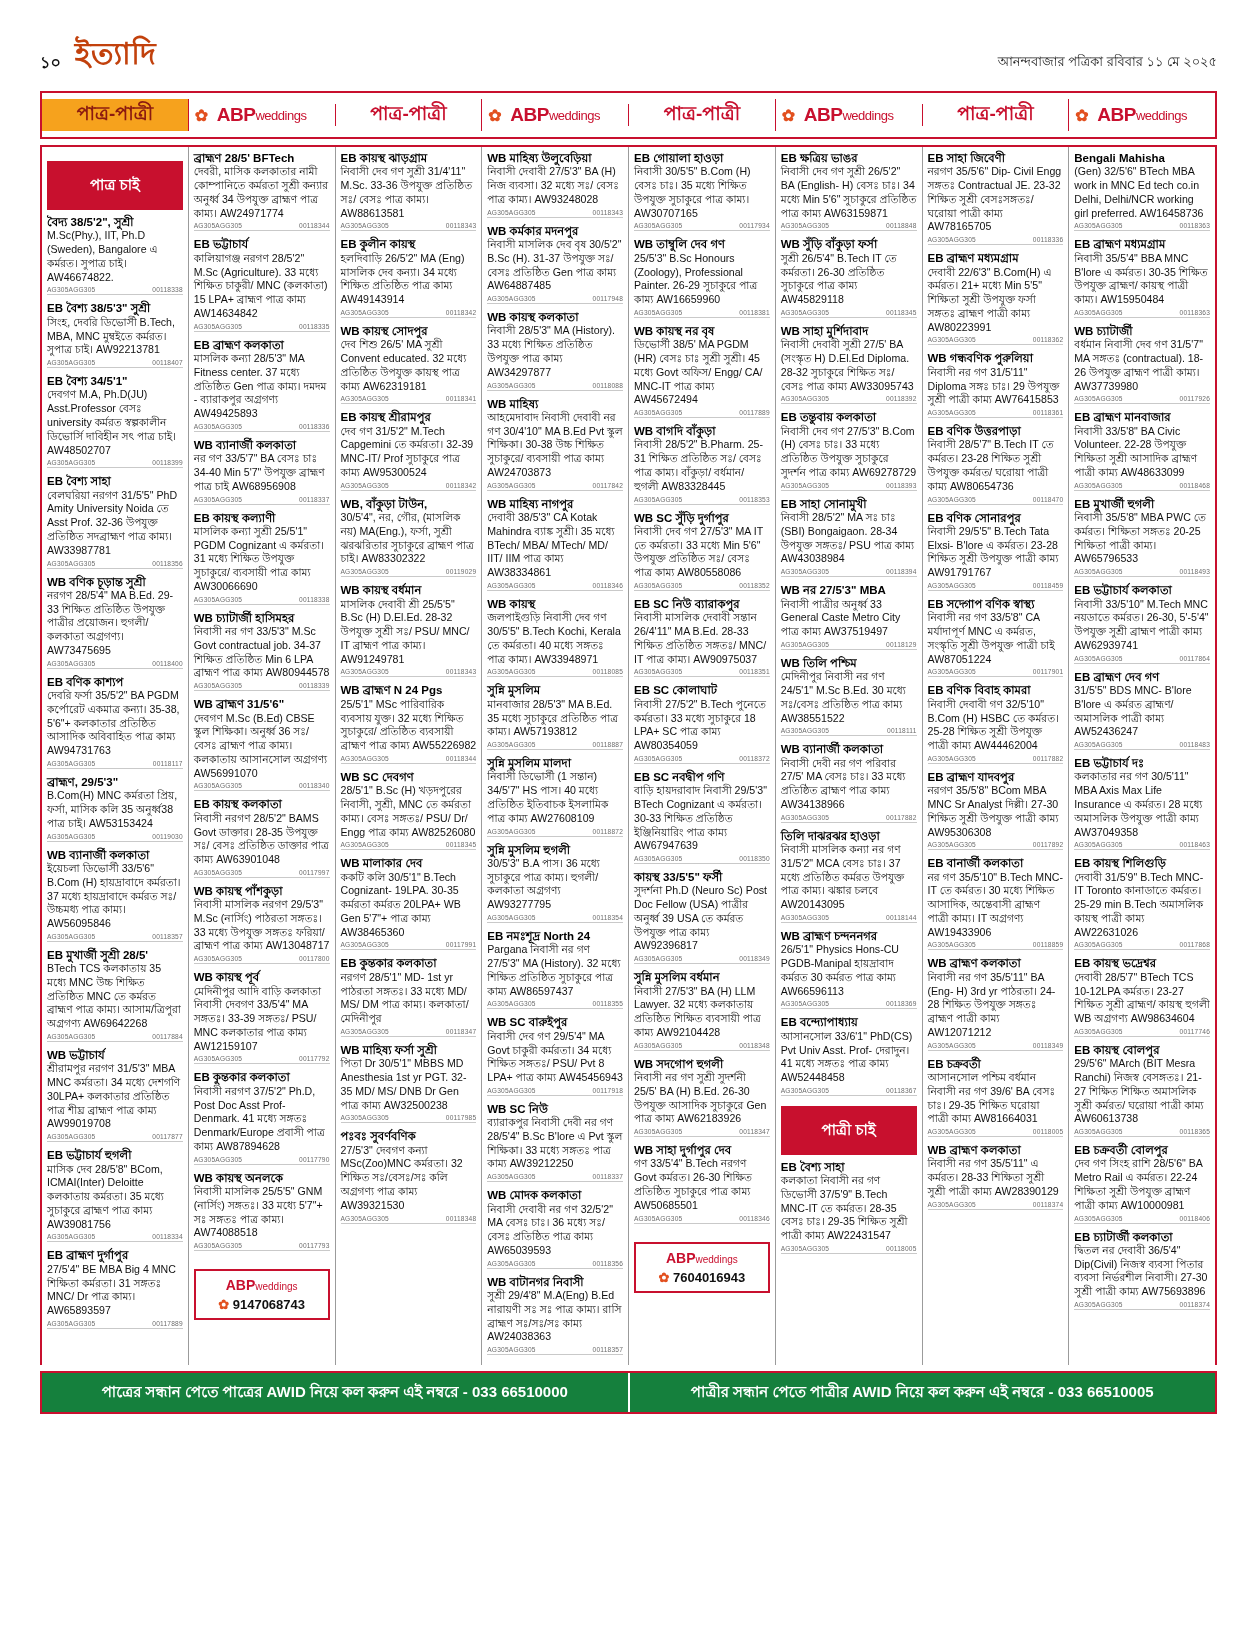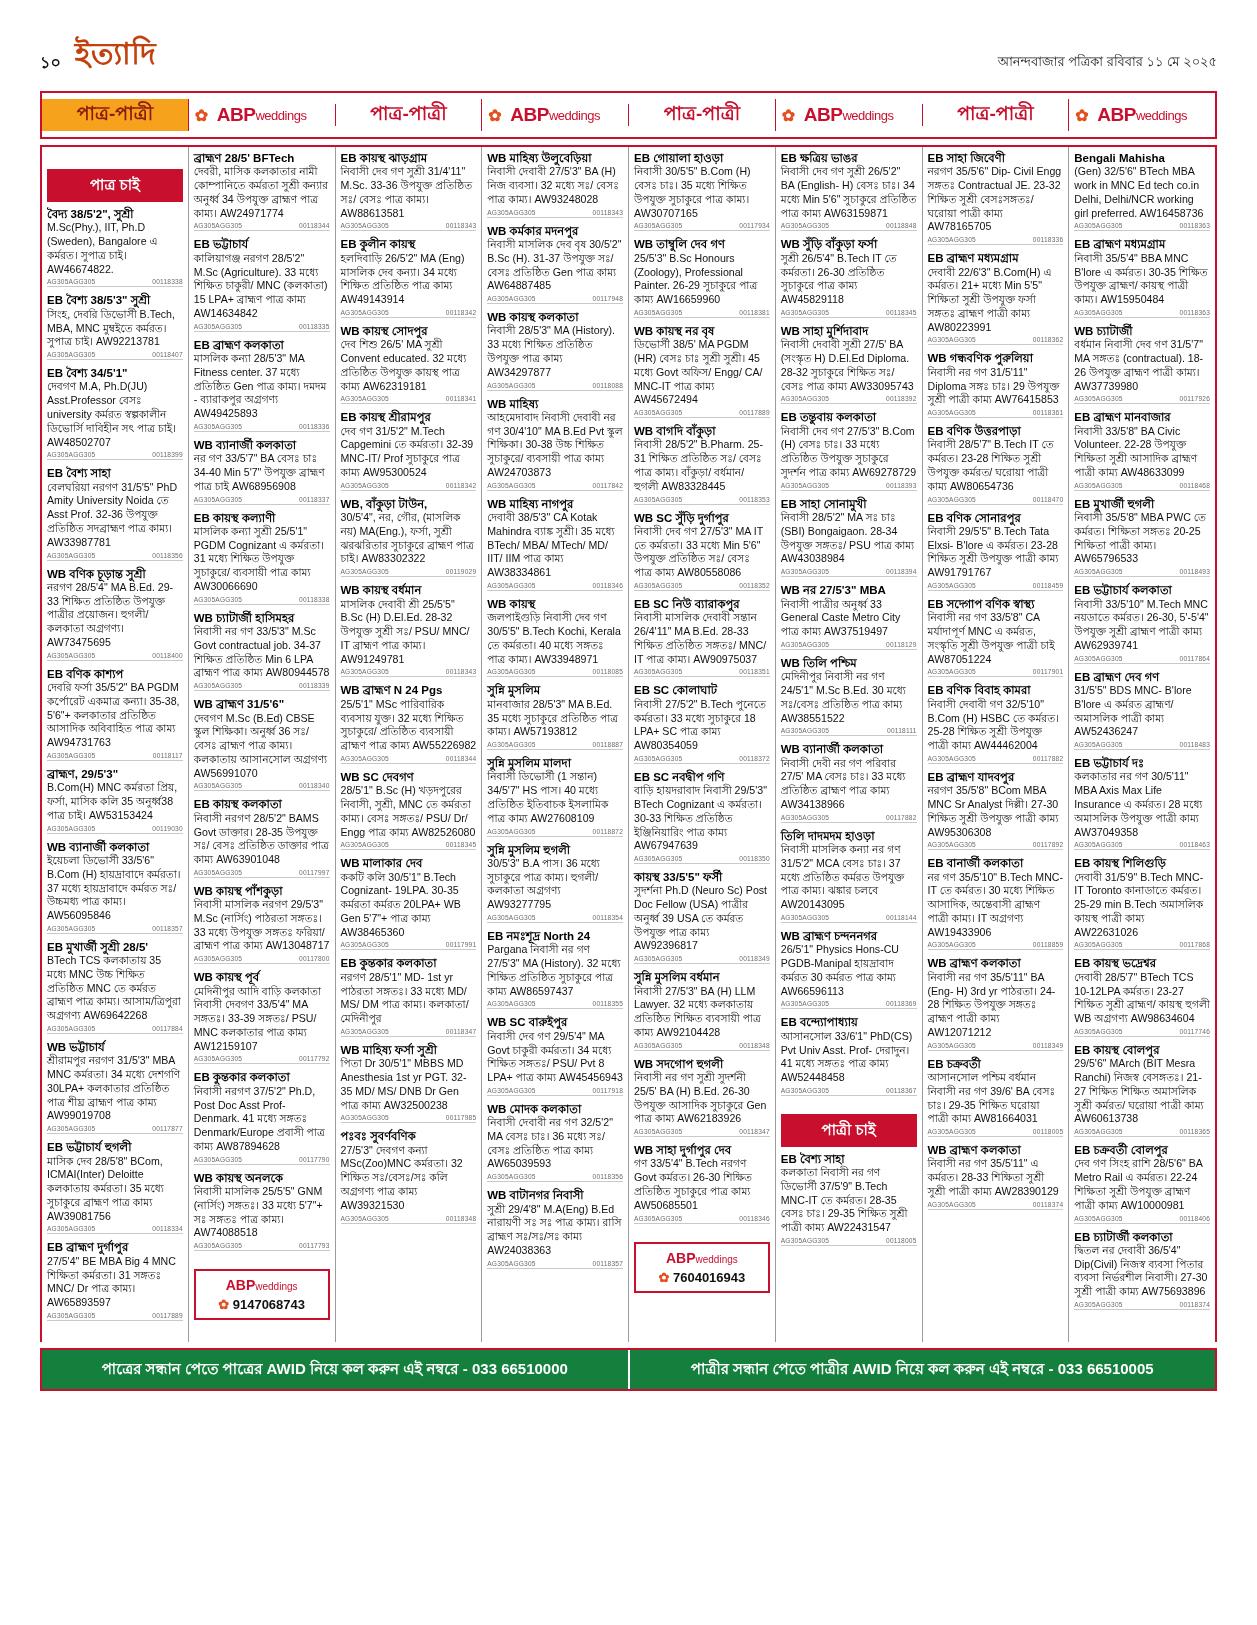--- a/index.html
+++ b/index.html
@@ -21,21 +21,21 @@
   .banner .patra.orange{background:#f6a21d;color:#8b1a10;}
   .banner .abp{background:#ffffff;color:#c8102e;font-weight:bold;font-size:19px;letter-spacing:-.5px;}
   .banner .abp .wd{font-size:13px;font-weight:normal;color:#c8102e;}
   .butterfly{position:absolute;left:6px;top:2px;font-size:16px;color:#e2501f;}
 
   
   .grid{display:flex;margin:6px 40px 0 40px;border-top:2px solid #c8102e;border-left:2px solid #c8102e;border-right:2px solid #c8102e;}
   .col{flex:1;padding:4px 5px 4px 5px;border-right:1px solid #9b9b9b;}
   .col:last-child{border-right:none;}
 
-  .sec-head{background:#c8102e;color:#fff;text-align:center;font-weight:bold;font-size:15px;padding:4px 0;margin:18px 0 5px 0;}
+  .sec-head{background:#c8102e;color:#fff;text-align:center;font-weight:bold;font-size:15px;padding:12px 0;margin:10px 0 5px 0;}
 
   .ad{margin:0 0 6px 0;}
   .ad .t{font-weight:bold;font-size:11.5px;color:#000;line-height:1.25;}
   .ad .b{font-size:10.6px;line-height:1.3;color:#111;}
   .ad .code{font-size:6.6px;color:#6c6c6c;letter-spacing:.2px;display:flex;justify-content:space-between;border-bottom:1px solid #c9c9c9;padding-bottom:1px;margin-top:2px;}
 
   
   .phonebox{border:2px solid #c8102e;padding:6px 4px;text-align:center;margin:18px 0;}
   .phonebox .logo{font-weight:bold;color:#c8102e;font-size:14px;}
   .phonebox .logo .wd{font-size:10px;font-weight:normal;}
@@ -478,20 +478,28 @@
         </div>
         <div class="ad">
           <div class="t">WB SC বারুইপুর</div>
           <div class="b">নিবাসী দেব গণ 29/5'4" MA Govt চাকুরী কর্মরতা। 34 মধ্যে শিক্ষিত সঙ্গতঃ/ PSU/ Pvt 8 LPA+ পাত্র কাম্য AW45456943</div>
           <div class="code">
             <span>AG305AGG305</span>
             <span>00117918</span>
           </div>
         </div>
         <div class="ad">
+          <div class="t">WB SC নিউ</div>
+          <div class="b">ব্যারাকপুর নিবাসী দেবী নর গণ 28/5'4" B.Sc B'lore এ Pvt স্কুল শিক্ষিকা। 33 মধ্যে সঙ্গতঃ পাত্র কাম্য AW39212250</div>
+          <div class="code">
+            <span>AG305AGG305</span>
+            <span>00118337</span>
+          </div>
+        </div>
+        <div class="ad">
           <div class="t">WB মোদক কলকাতা</div>
           <div class="b">নিবাসী দেবাবী নর গণ 32/5'2" MA বেসঃ চাঃ। 36 মধ্যে সঃ/ বেসঃ প্রতিষ্ঠিত পাত্র কাম্য AW65039593</div>
           <div class="code">
             <span>AG305AGG305</span>
             <span>00118356</span>
           </div>
         </div>
         <div class="ad">
           <div class="t">WB বাটানগর নিবাসী</div>
           <div class="b">সুশ্রী 29/4'8" M.A(Eng) B.Ed নারায়ণী সঃ সঃ পাত্র কাম্য। রাসি ব্রাহ্মণ সঃ/সঃ/সঃ কাম্য AW24038363</div>
@@ -662,21 +670,21 @@
         </div>
         <div class="ad">
           <div class="t">WB ব্যানার্জী কলকাতা</div>
           <div class="b">নিবাসী দেবী নর গণ পরিবার 27/5' MA বেসঃ চাঃ। 33 মধ্যে প্রতিষ্ঠিত ব্রাহ্মণ পাত্র কাম্য AW34138966</div>
           <div class="code">
             <span>AG305AGG305</span>
             <span>00117882</span>
           </div>
         </div>
         <div class="ad">
-          <div class="t">তিলি দাদমদম হাওড়া</div>
+          <div class="t">তিলি দাঝরঝর হাওড়া</div>
           <div class="b">নিবাসী মাসলিক কন্যা নর গণ 31/5'2" MCA বেসঃ চাঃ। 37 মধ্যে প্রতিষ্ঠিত কর্মরত উপযুক্ত পাত্র কাম্য। ঝঙ্কার চলবে AW20143095</div>
           <div class="code">
             <span>AG305AGG305</span>
             <span>00118144</span>
           </div>
         </div>
         <div class="ad">
           <div class="t">WB ব্রাহ্মণ চন্দননগর</div>
           <div class="b">26/5'1" Physics Hons-CU PGDB-Manipal হায়দ্রাবাদ কর্মরত 30 কর্মরত পাত্র কাম্য AW66596113</div>
           <div class="code">

